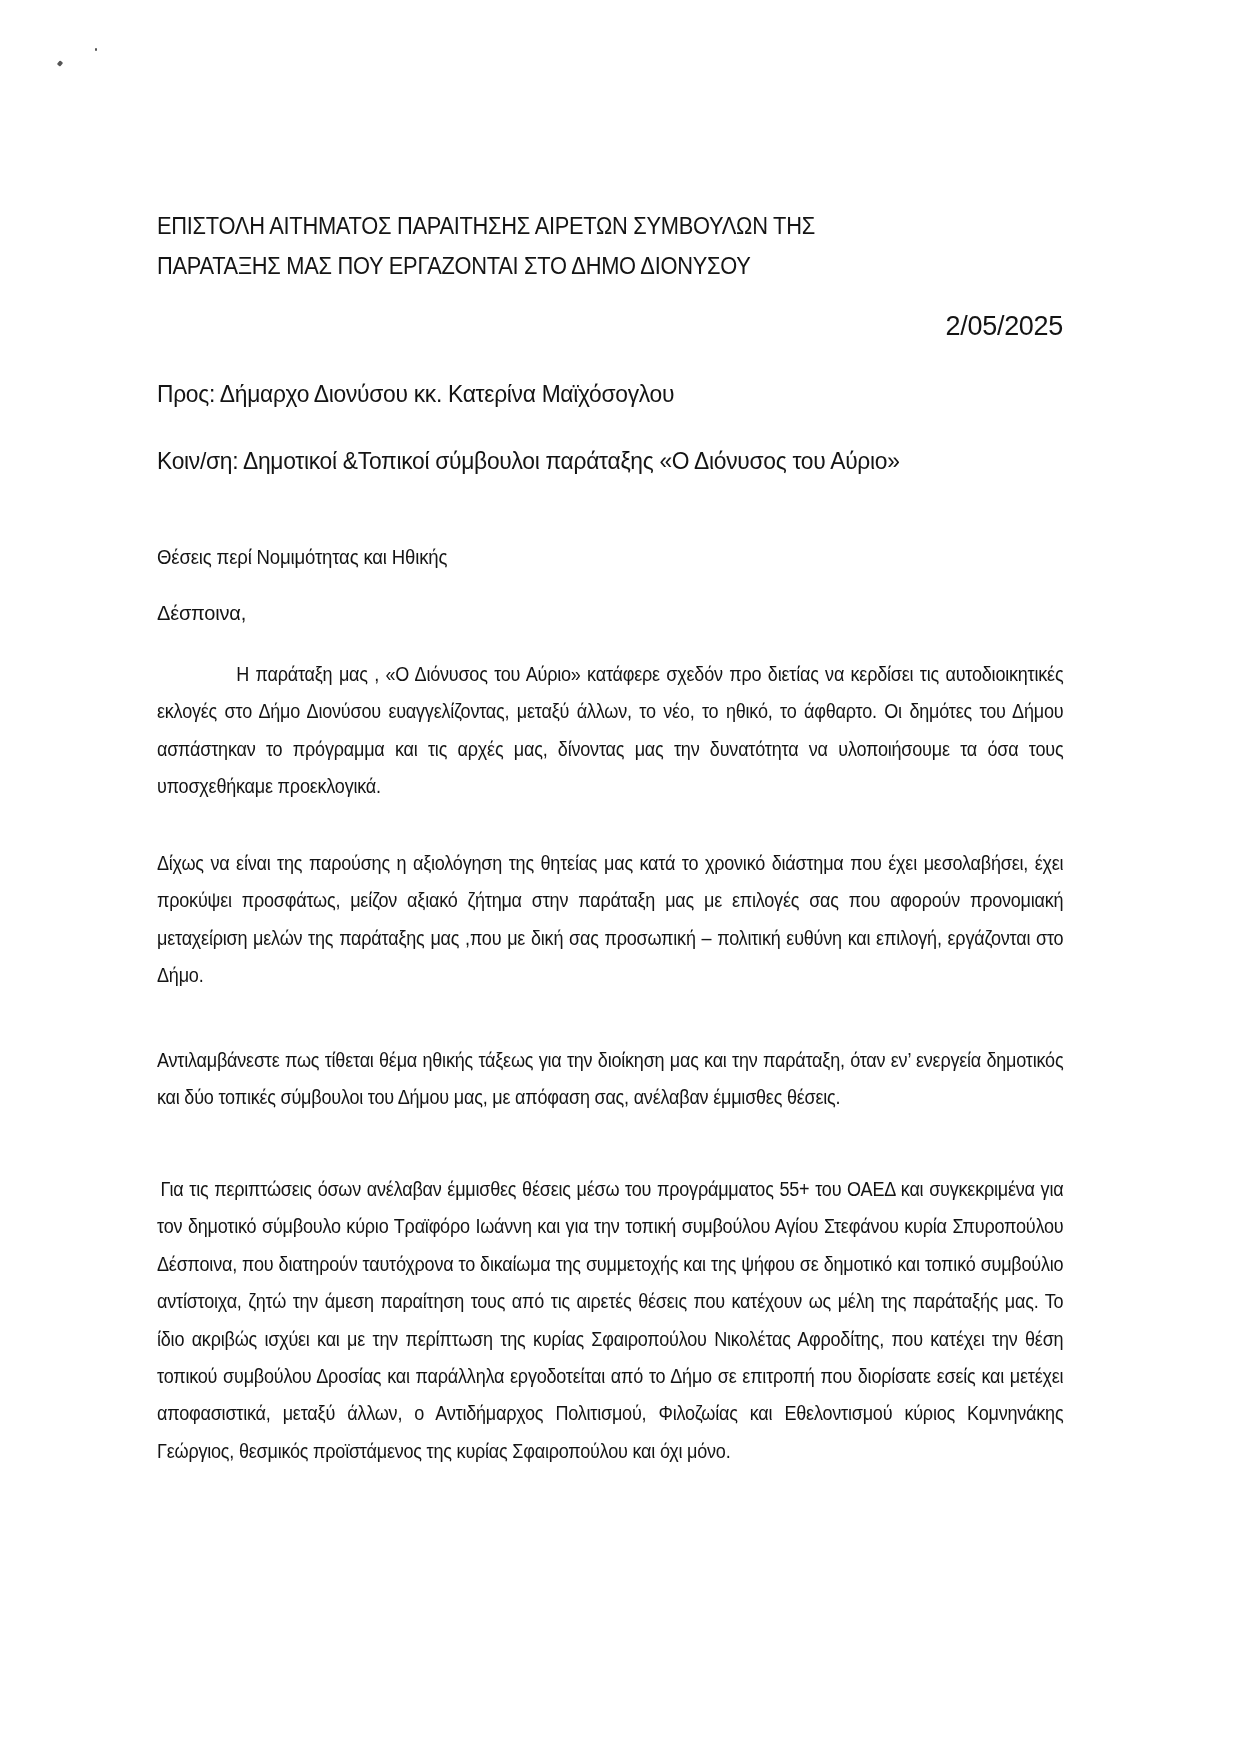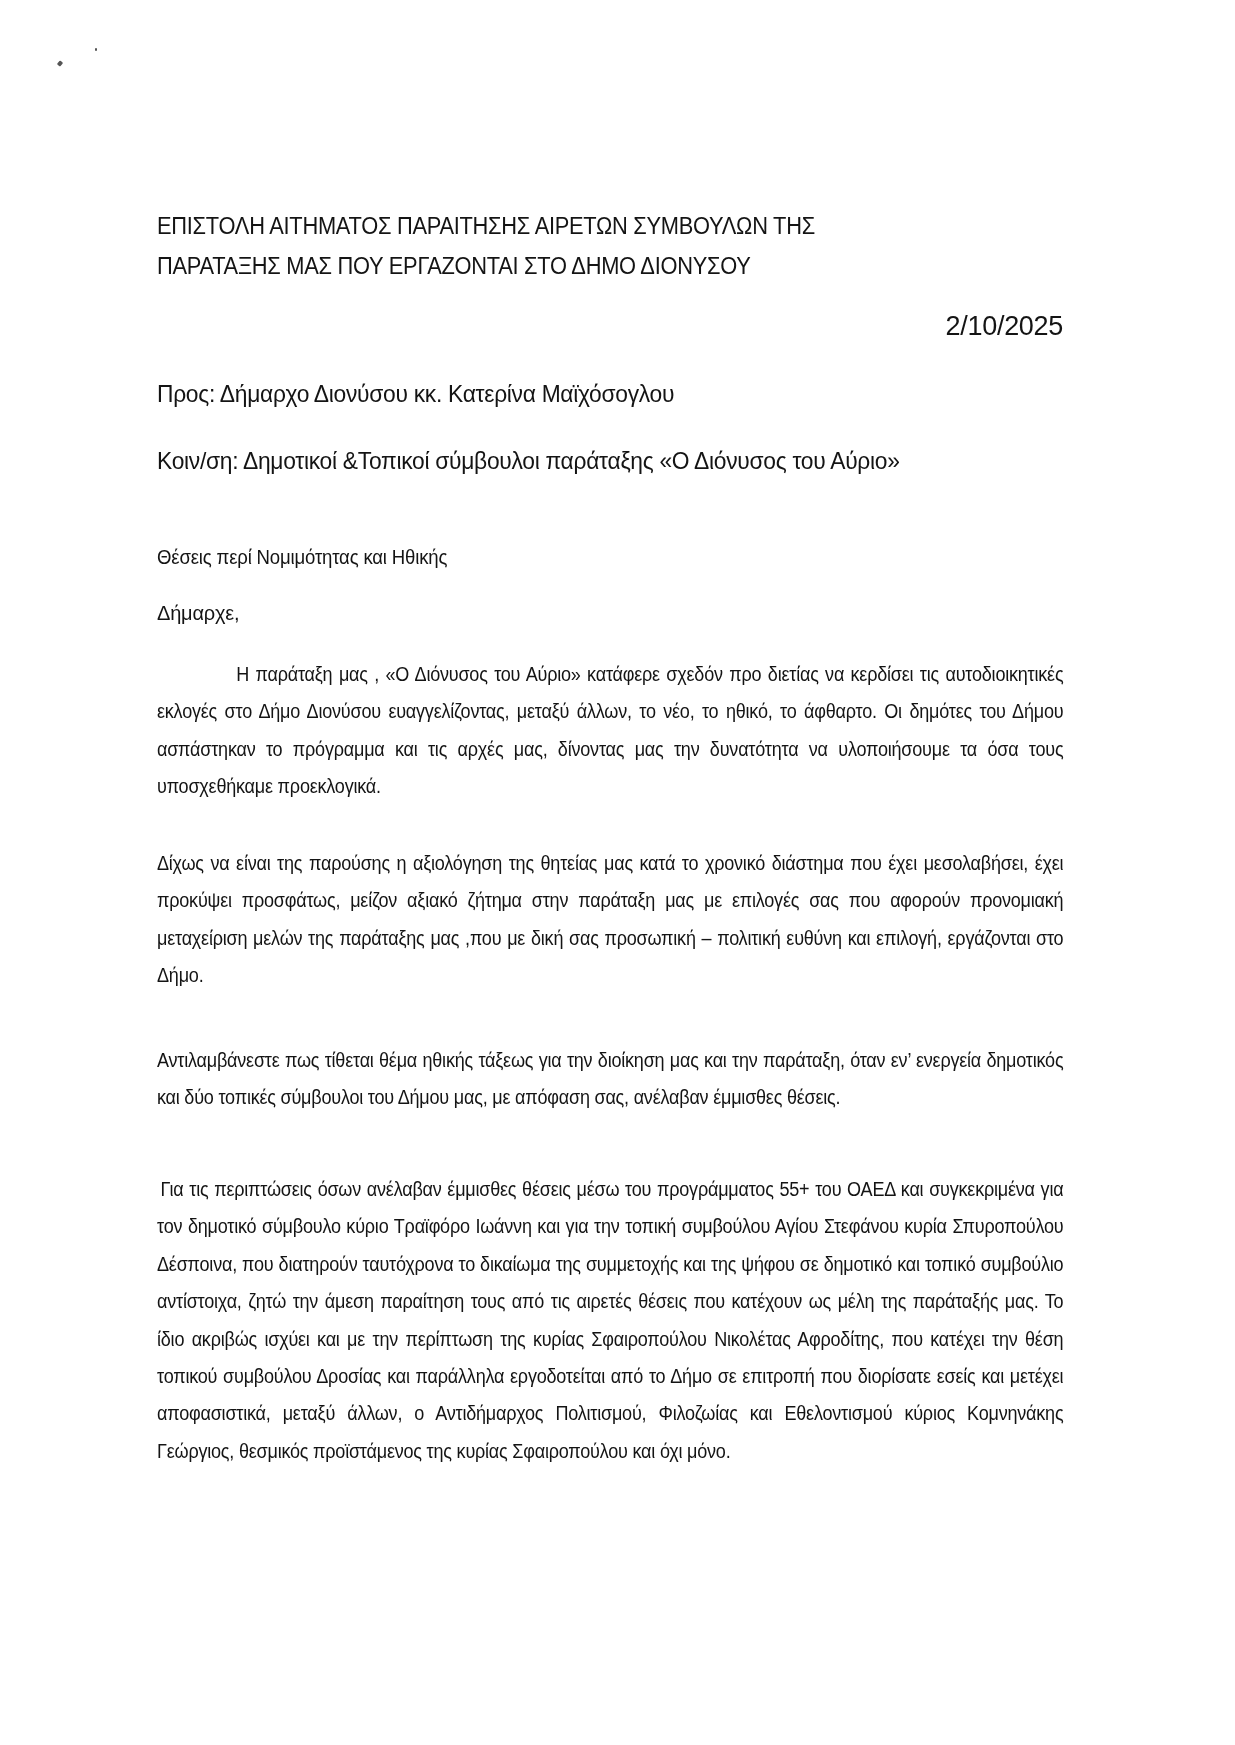--- a/index.html
+++ b/index.html
@@ -52,26 +52,26 @@
 <body>
 
 <div class="speck" style="left:58px;top:61px;width:4px;height:5px;transform:rotate(40deg);"></div>
 <div class="speck" style="left:95px;top:48px;width:2px;height:3px;"></div>
 
 <div class="title">
   <div>ΕΠΙΣΤΟΛΗ  ΑΙΤΗΜΑΤΟΣ ΠΑΡΑΙΤΗΣΗΣ ΑΙΡΕΤΩΝ ΣΥΜΒΟΥΛΩΝ ΤΗΣ</div>
   <div>ΠΑΡΑΤΑΞΗΣ ΜΑΣ ΠΟΥ ΕΡΓΑΖΟΝΤΑΙ ΣΤΟ ΔΗΜΟ ΔΙΟΝΥΣΟΥ</div>
 </div>
 
-<div class="date">2/10/2025</div>
+<div class="date">2/05/2025</div>
 
 <div class="to">Προς: Δήμαρχο Διονύσου κκ. Κατερίνα Μαϊχόσογλου</div>
 
 <div class="cc">Κοιν/ση: Δημοτικοί &amp;Τοπικοί σύμβουλοι παράταξης «Ο Διόνυσος του Αύριο»</div>
 
 <div class="subject">Θέσεις περί Νομιμότητας και Ηθικής</div>
 
-<div class="salutation">Δήμαρχε,</div>
+<div class="salutation">Δέσποινα,</div>
 
 <div class="para p1">Η παράταξη μας , «Ο Διόνυσος του Αύριο» κατάφερε σχεδόν προ διετίας να κερδίσει τις αυτοδιοικητικές εκλογές στο Δήμο Διονύσου ευαγγελίζοντας, μεταξύ άλλων, το νέο, το ηθικό, το άφθαρτο. Οι δημότες του Δήμου ασπάστηκαν το πρόγραμμα και τις αρχές μας, δίνοντας μας την δυνατότητα να υλοποιήσουμε τα όσα τους υποσχεθήκαμε προεκλογικά.</div>
 <div class="para p2">Δίχως να είναι της παρούσης η αξιολόγηση της θητείας μας κατά το χρονικό διάστημα που έχει μεσολαβήσει, έχει προκύψει προσφάτως, μείζον αξιακό ζήτημα στην παράταξη μας  με επιλογές σας που αφορούν προνομιακή μεταχείριση μελών της παράταξης μας ,που με δική σας προσωπική – πολιτική ευθύνη και επιλογή, εργάζονται στο Δήμο.</div>
 <div class="para p3">Αντιλαμβάνεστε πως τίθεται θέμα ηθικής τάξεως για την διοίκηση μας και την παράταξη, όταν εν’ ενεργεία δημοτικός και δύο τοπικές σύμβουλοι του Δήμου μας, με απόφαση σας, ανέλαβαν έμμισθες θέσεις.</div>
 <div class="para p4">Για τις περιπτώσεις όσων ανέλαβαν έμμισθες θέσεις μέσω του προγράμματος 55+ του ΟΑΕΔ και συγκεκριμένα για τον δημοτικό σύμβουλο κύριο Τραϊφόρο  Ιωάννη και για την τοπική συμβούλου Αγίου Στεφάνου κυρία Σπυροπούλου Δέσποινα, που διατηρούν ταυτόχρονα το δικαίωμα της συμμετοχής και της ψήφου σε δημοτικό και τοπικό συμβούλιο αντίστοιχα, ζητώ την άμεση παραίτηση τους από τις αιρετές θέσεις που κατέχουν ως μέλη της παράταξής μας. Το ίδιο ακριβώς ισχύει και με την περίπτωση της κυρίας Σφαιροπούλου Νικολέτας Αφροδίτης, που κατέχει την θέση τοπικού συμβούλου Δροσίας και παράλληλα εργοδοτείται από το Δήμο σε επιτροπή που διορίσατε εσείς και μετέχει αποφασιστικά, μεταξύ άλλων, ο Αντιδήμαρχος Πολιτισμού, Φιλοζωίας και Εθελοντισμού κύριος Κομνηνάκης Γεώργιος, θεσμικός προϊστάμενος της κυρίας Σφαιροπούλου και όχι μόνο.</div>
 
 </body></html>

